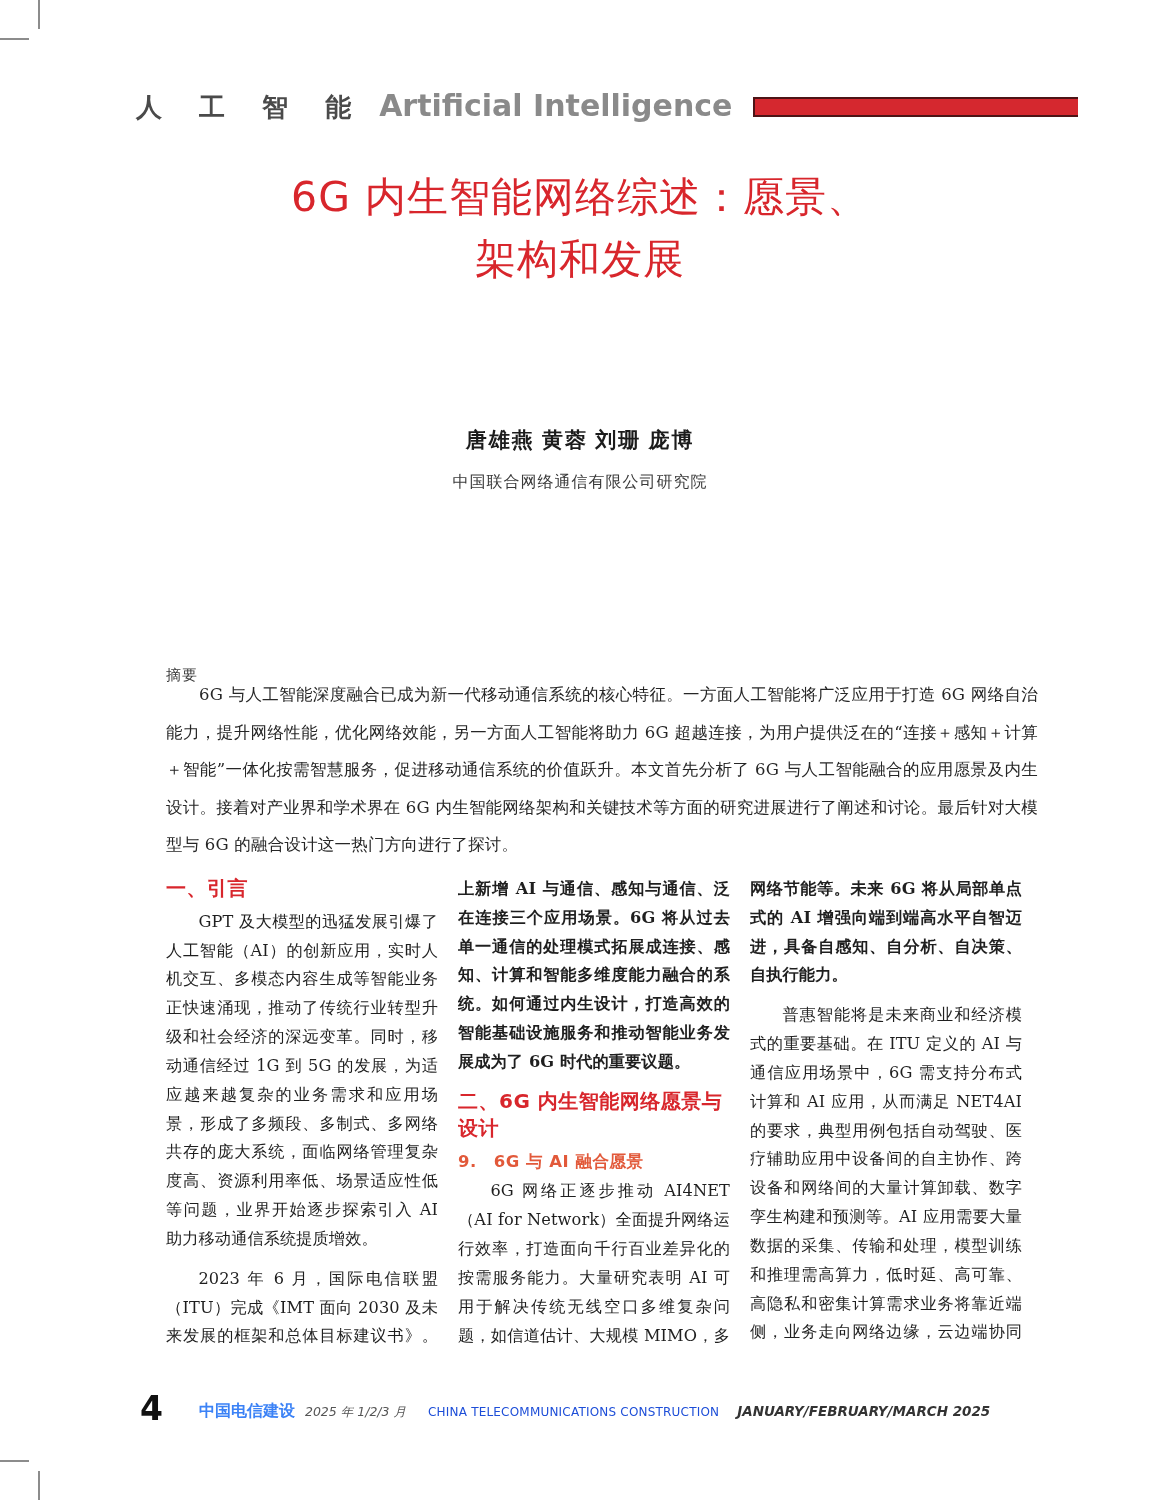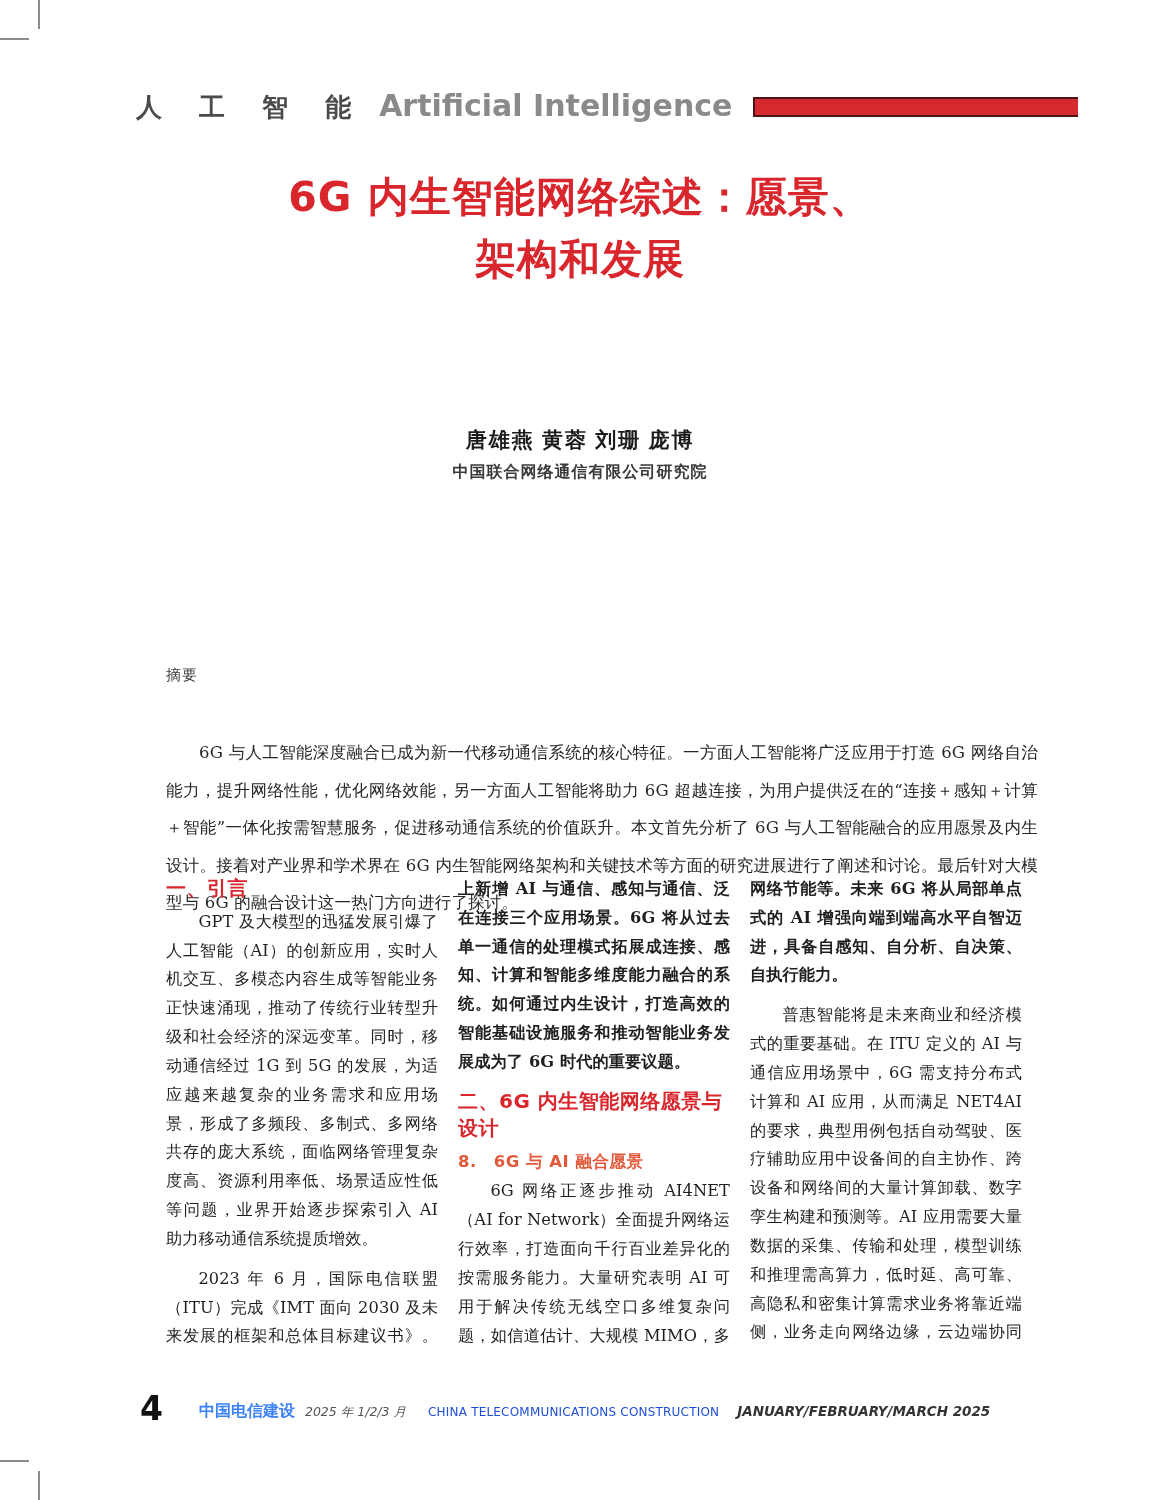--- a/index.html
+++ b/index.html
@@ -71,21 +71,21 @@
   }
 
   
   .title {
     position: absolute;
     left: 180px;
     top: 166px;
     width: 800px;
     text-align: center;
     font-family: "DejaVu Sans", "Liberation Sans", sans-serif;
-    font-weight: 700;
+    font-weight: 400;
     font-size: 41px;
     line-height: 1.52;
     color: #d8262c;
     letter-spacing: 1px;
   }
   .title-line { display: block; }
 
   
   .authors {
     position: absolute;
@@ -95,41 +95,41 @@
     text-align: center;
   }
   .author-names {
     font-family: Liberation Serif, serif;
     font-weight: 700;
     font-size: 21px;
     letter-spacing: 2px;
     color: #1c1c1c;
   }
   .author-affil {
-    margin-top: 8px;
+    margin-top: 18px;
     font-family: "DejaVu Serif", "Liberation Serif", serif;
-    font-weight: 700;
+    font-weight: 400;
     font-size: 16px;
     letter-spacing: 1px;
     color: #3a3a3a;
   }
 
   
   .abstract-label {
     position: absolute;
     left: 166px;
     top: 666px;
     font-size: 15px;
     color: #3c3c3c;
     letter-spacing: 1px;
   }
   .abstract-body {
     position: absolute;
     left: 166px;
-    top: 734px;
+    top: 676px;
     width: 872px;
     font-size: 16.5px;
     line-height: 2.28;
     text-align: justify;
     color: #262626;
     text-indent: 2em;
     letter-spacing: 0.2px;
   }
 
   
@@ -261,21 +261,21 @@
 
     <div class="col">
       <div class="sec-h1">一、引言</div>
       <p class="para">GPT 及大模型的迅猛发展引爆了人工智能（AI）的创新应用，实时人机交互、多模态内容生成等智能业务正快速涌现，推动了传统行业转型升级和社会经济的深远变革。同时，移动通信经过 1G 到 5G 的发展，为适应越来越复杂的业务需求和应用场景，形成了多频段、多制式、多网络共存的庞大系统，面临网络管理复杂度高、资源利用率低、场景适应性低等问题，业界开始逐步探索引入 AI 助力移动通信系统提质增效。</p>
       <p class="para">2023 年 6 月，国际电信联盟（ITU）完成《IMT 面向 2030 及未来发展的框架和总体目标建议书》。6G 在增强 5G 能力三角的沉浸式通信、超大规模连接、极高可靠低时延应用场景基础</p>
     </div>
 
     <div class="col">
       <p class="para cont">上新增 AI 与通信、感知与通信、泛在连接三个应用场景。6G 将从过去单一通信的处理模式拓展成连接、感知、计算和智能多维度能力融合的系统。如何通过内生设计，打造高效的智能基础设施服务和推动智能业务发展成为了 6G 时代的重要议题。</p>
       <div class="sec-h1">二、6G 内生智能网络愿景与设计</div>
-      <div class="sec-h2">8.　6G 与 AI 融合愿景</div>
+      <div class="sec-h2">9.　6G 与 AI 融合愿景</div>
       <p class="para">6G 网络正逐步推动 AI4NET（AI for Network）全面提升网络运行效率，打造面向千行百业差异化的按需服务能力。大量研究表明 AI 可用于解决传统无线空口多维复杂问题，如信道估计、大规模 MIMO，多用户资源调度等，解决特定的性能优化问题。同时 AI 也正用于网络运维运营流量预测、</p>
     </div>
 
     <div class="col">
       <p class="para cont">网络节能等。未来 6G 将从局部单点式的 AI 增强向端到端高水平自智迈进，具备自感知、自分析、自决策、自执行能力。</p>
       <p class="para">普惠智能将是未来商业和经济模式的重要基础。在 ITU 定义的 AI 与通信应用场景中，6G 需支持分布式计算和 AI 应用，从而满足 NET4AI 的要求，典型用例包括自动驾驶、医疗辅助应用中设备间的自主协作、跨设备和网络间的大量计算卸载、数字孪生构建和预测等。AI 应用需要大量数据的采集、传输和处理，模型训练和推理需高算力，低时延、高可靠、高隐私和密集计算需求业务将靠近端侧，业务走向网络边缘，云边端协同计算走向分布式协同计算。6G 应当重新审视移动网络原有连接价值，抓住 AI 应用带来的增量价值。</p>
     </div>
 
   </div>
 

